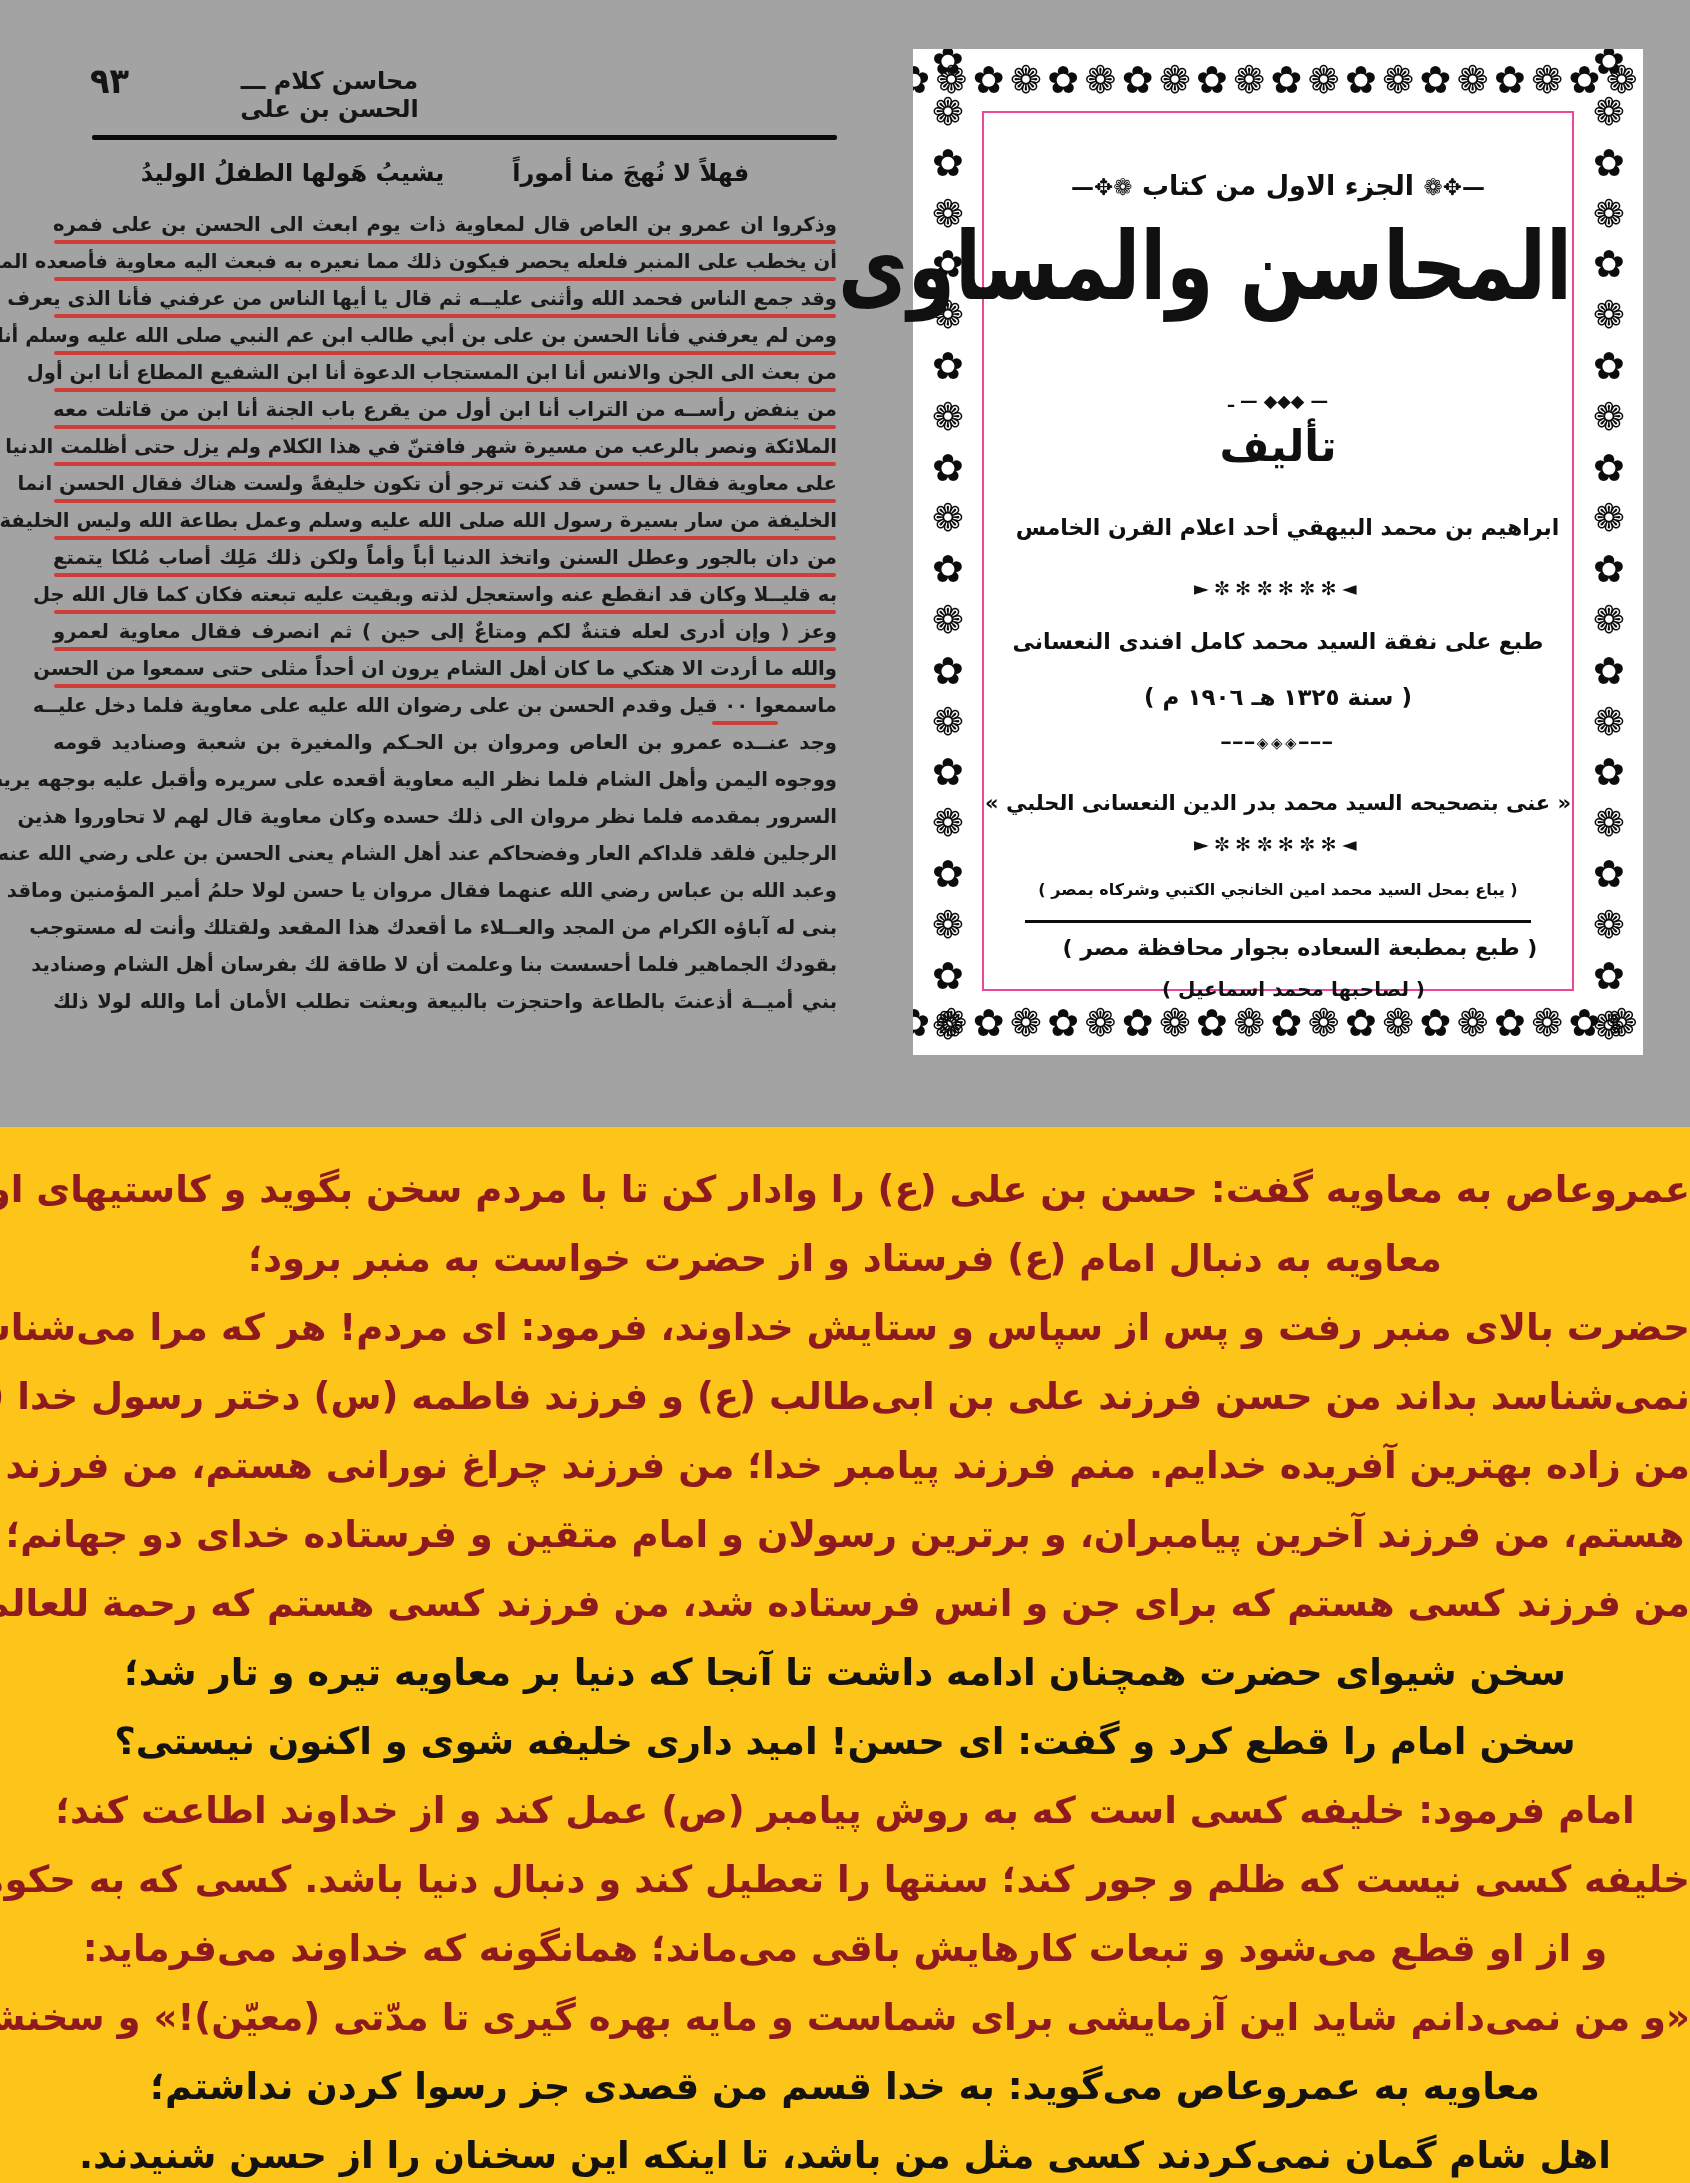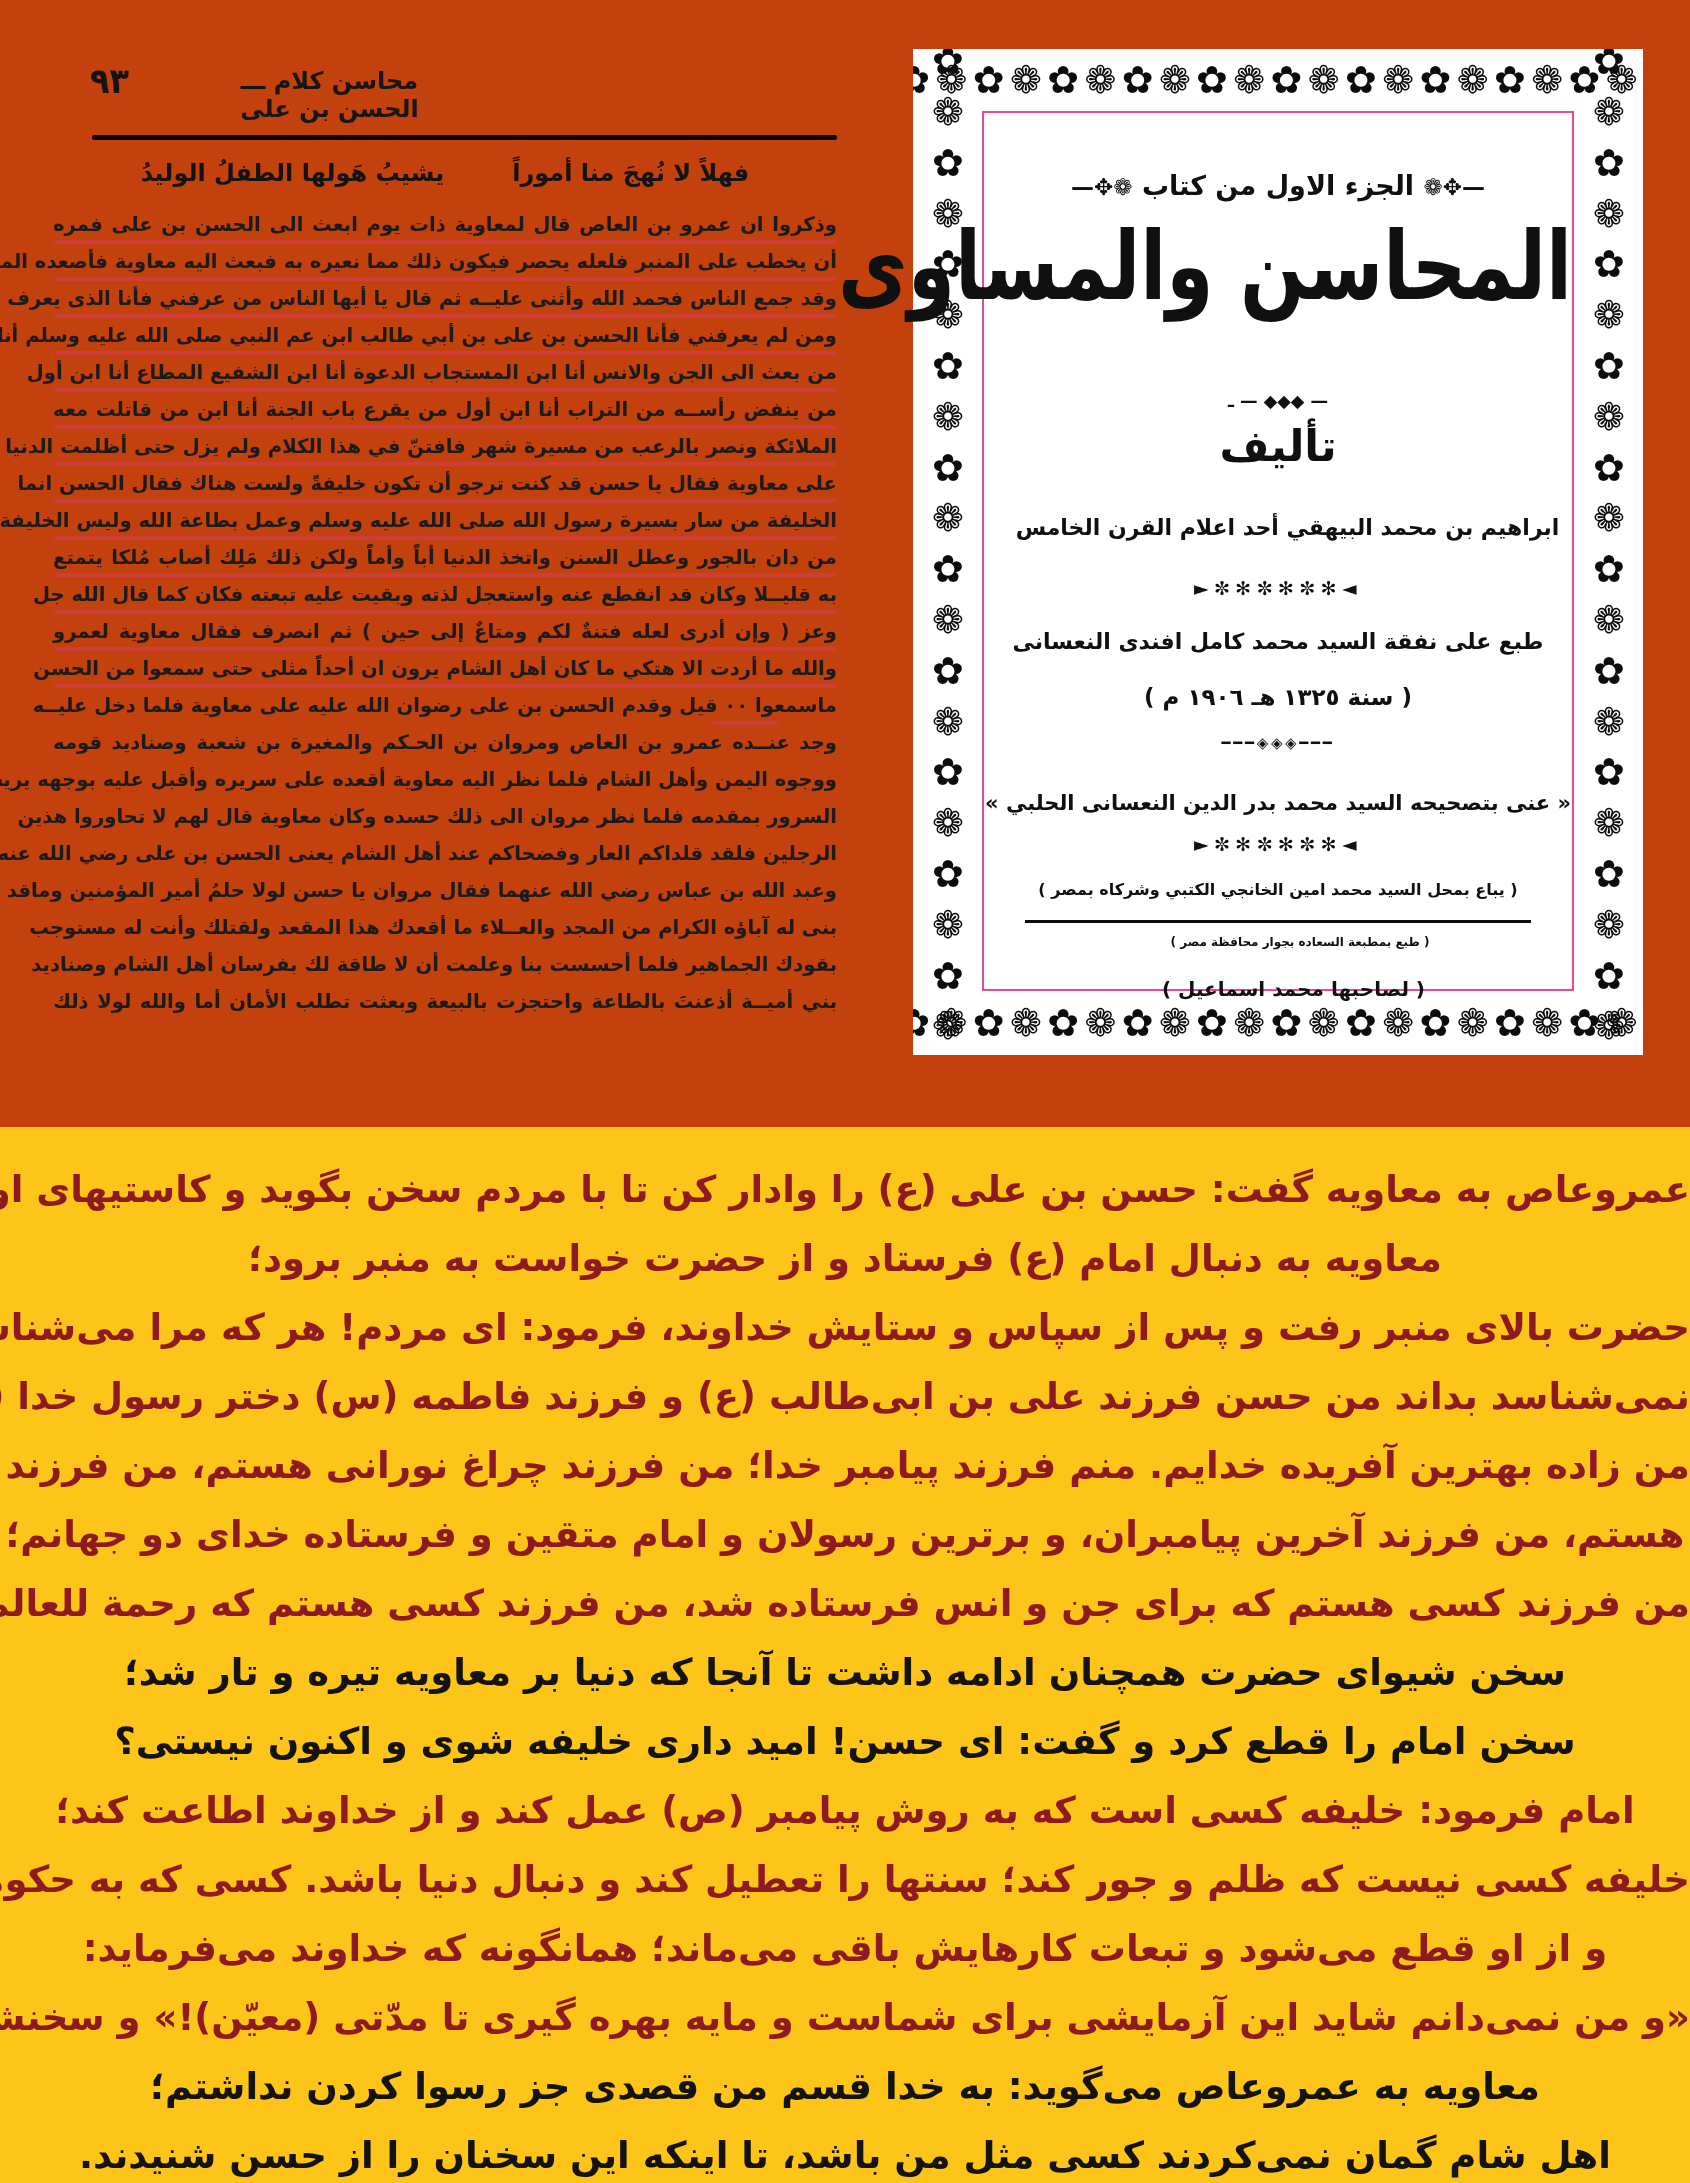--- a/index.html
+++ b/index.html
@@ -1,20 +1,20 @@
 <!DOCTYPE html>
 <html lang="fa" dir="rtl" style="font-size:10.8px"><head>
 <meta charset="utf-8">
 <style>
   html,body{margin:0;padding:0;background:#ffffff;}
   body{width:1690px;height:2183px;overflow:hidden;position:relative;
        font-family:"DejaVu Sans",sans-serif;}
 
   
-  .scan{position:absolute;left:0;top:0;width:1690px;height:1127px;background:#c2410c;}
+  .scan{position:absolute;left:0;top:0;width:1690px;height:1127px;background:#a3a3a3;}
 
   
   .left-col{position:absolute;left:53px;top:59px;width:784px;height:1013px;direction:rtl;}
   .pagenum{position:absolute;left:37px;top:2.7px;font-size:32px;font-weight:bold;color:#141414;
            transform:scaleY(1.1);}
   .col-title{position:absolute;left:155px;top:8px;width:243px;text-align:center;
              font-size:24px;font-weight:bold;color:#161616;}
   .head-rule{position:absolute;left:39px;right:0;top:76px;height:4.7px;background:#0a0a0a;
              border-radius:2px;}
   .poetry{position:absolute;left:0;right:0;top:100px;display:flex;direction:rtl;
@@ -50,21 +50,21 @@
   .tp-talif{top:308px;font-size:43px;font-weight:bold;}
   .tp-author{top:402px;font-size:22px;font-weight:bold;margin-left:19px;}
   .tp-orn-stars1{top:464px;font-size:19px;letter-spacing:5.4px;}
   .tp-funding{top:516px;font-size:22px;font-weight:bold;}
   .tp-year{top:571px;font-size:23px;font-weight:bold;}
   .tp-orn-thin{top:621px;font-size:15px;letter-spacing:2.7px;}
   .tp-corrector{top:667px;font-size:21px;font-weight:bold;margin-top:11px;}
   .tp-orn-stars2{top:720px;font-size:19px;letter-spacing:5.4px;}
   .tp-seller{top:767px;font-size:16px;font-weight:bold;}
   .tp-rule{position:absolute;left:7%;right:7%;top:807px;height:3.4px;background:#0c0c0c;}
-  .tp-printer{top:822px;font-size:12px;font-weight:bold;padding-left:44px;}
+  .tp-printer{top:822px;font-size:22px;font-weight:bold;padding-left:44px;}
   .tp-owner{top:864px;font-size:20px;font-weight:bold;margin-left:31px;}
 
   
   .persian{position:absolute;left:0;top:1127px;width:1690px;height:1056px;background:#fdc419;
            padding-top:28px;box-sizing:border-box;overflow:hidden;direction:rtl;}
   .fa-line{height:69px;line-height:69px;text-align:center;font-size:37px;font-weight:bold;
            white-space:nowrap;}
   .fa-maroon{color:#8e1a1f;}
   .fa-black{color:#151310;}
 </style>

